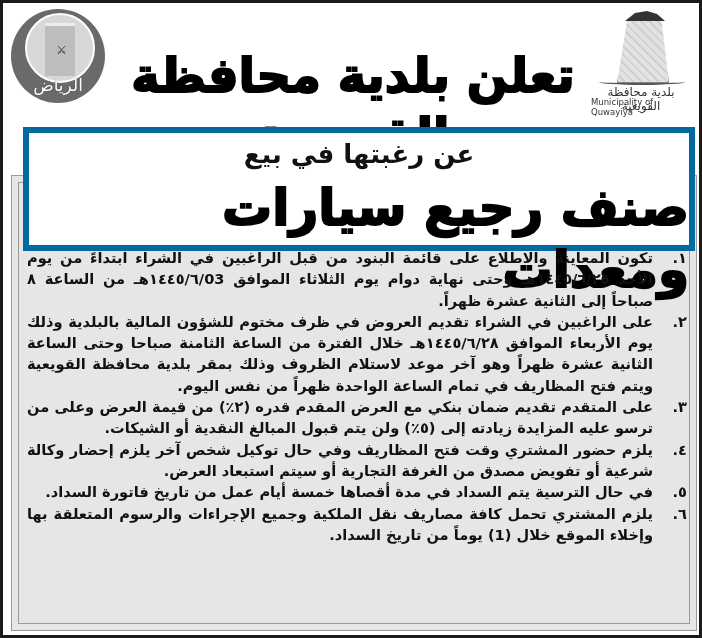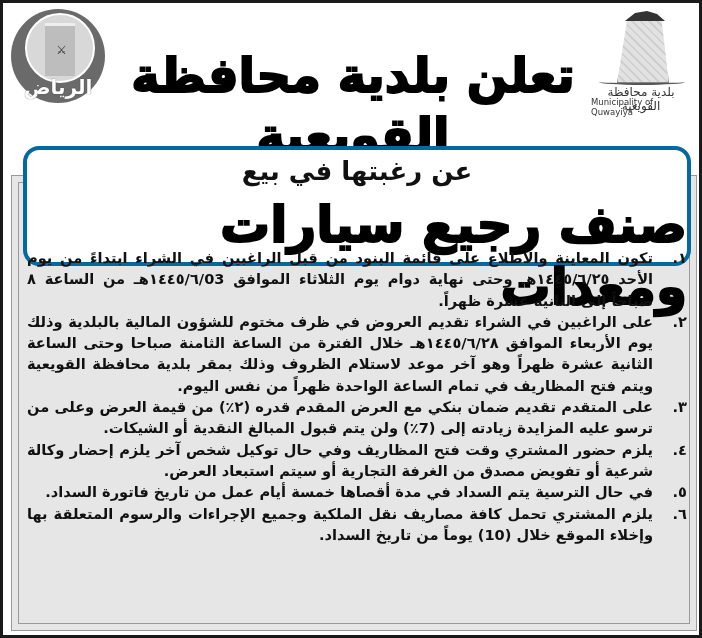--- a/index.html
+++ b/index.html
@@ -25,21 +25,21 @@
   }
   .logo-left .inner .fort {
     position:absolute; left:18px; top:8px; width:30px; height:50px;
     background:#bdbdbd; border-top:3px solid #eeeeee;
   }
   .logo-left .inner .palm {
     position:absolute; left:29px; top:28px; font-size:12px; color:#333;
   }
   .logo-left .label {
     position:absolute; left:0; width:94px; top:66px; text-align:center;
-    color:#ffffff; font-weight:bold; font-size:20px; direction:rtl;
+    color:#ffffff; font-weight:normal; font-size:17px; direction:rtl;
     text-shadow:0 0 1px #333;
   }
   .logo-right {
     position:absolute; right:8px; top:4px; width:100px; height:100px;
   }
   .logo-right .tower {
     position:absolute; left:26px; top:6px; width:50px; height:68px;
     background:repeating-linear-gradient(45deg,#e2e2e2 0 4px,#cfcfcf 4px 6px);
     border:1px solid #888;
     clip-path: polygon(20% 8%, 50% 0, 85% 6%, 100% 100%, 0 100%);
@@ -66,21 +66,21 @@
     color:#111; direction:rtl; letter-spacing:2px;
   }
   .main-title {
     position:absolute; left:110px; top:42px; width:480px; text-align:center;
     font-family:"DejaVu Sans", sans-serif; font-weight:bold; font-size:48px;
     color:#000; direction:rtl; line-height:60px;
     -webkit-text-stroke:2px #000;
   }
   .topic-box {
     position:absolute; left:20px; top:124px; width:660px; height:112px;
-    border:4px solid #0369a1; border-radius:16px; background:#ffffff;margin-top:19px;
+    border:6px solid #0369a1; border-radius:0; background:#ffffff;
   }
   .side-band {
     position:absolute; left:8px; top:172px; width:684px; height:454px;
     background:#e6e6e6; border:1px solid #9a9a9a;
   }
   .side-band .inner-line {
     position:absolute; left:6px; top:6px; right:6px; bottom:6px;
     border:1px solid #9a9a9a;
   }
   .topic-sub {
@@ -140,29 +140,29 @@
     <div class="term">
       <span class="num">١.</span>
       <span class="txt">تكون المعاينة والاطلاع على قائمة البنود من قبل الراغبين في الشراء ابتداءً من يوم الأحد ١٤٤٥/٦/٢٥هـ وحتى نهاية دوام يوم الثلاثاء الموافق ١٤٤٥/٦/03هـ من الساعة ٨ صباحاً إلى الثانية عشرة ظهراً.</span>
     </div>
     <div class="term">
       <span class="num">٢.</span>
       <span class="txt">على الراغبين في الشراء تقديم العروض في ظرف مختوم للشؤون المالية بالبلدية وذلك يوم الأربعاء الموافق ١٤٤٥/٦/٢٨هـ خلال الفترة من الساعة الثامنة صباحا وحتى الساعة الثانية عشرة ظهراً وهو آخر موعد لاستلام الظروف وذلك بمقر بلدية محافظة القويعية ويتم فتح المظاريف في تمام الساعة الواحدة ظهراً من نفس اليوم.</span>
     </div>
     <div class="term">
       <span class="num">٣.</span>
-      <span class="txt">على المتقدم تقديم ضمان بنكي مع العرض المقدم قدره (٢٪) من قيمة العرض وعلى من ترسو عليه المزايدة زيادته إلى (7٪) ولن يتم قبول المبالغ النقدية أو الشيكات.</span>
+      <span class="txt">على المتقدم تقديم ضمان بنكي مع العرض المقدم قدره (٢٪) من قيمة العرض وعلى من ترسو عليه المزايدة زيادته إلى (٥٪) ولن يتم قبول المبالغ النقدية أو الشيكات.</span>
     </div>
     <div class="term">
       <span class="num">٤.</span>
       <span class="txt">يلزم حضور المشتري وقت فتح المظاريف وفي حال توكيل شخص آخر يلزم إحضار وكالة شرعية أو تفويض مصدق من الغرفة التجارية أو سيتم استبعاد العرض.</span>
     </div>
     <div class="term">
       <span class="num">٥.</span>
       <span class="txt">في حال الترسية يتم السداد في مدة أقصاها خمسة أيام عمل من تاريخ فاتورة السداد.</span>
     </div>
     <div class="term">
       <span class="num">٦.</span>
-      <span class="txt">يلزم المشتري تحمل كافة مصاريف نقل الملكية وجميع الإجراءات والرسوم المتعلقة بها وإخلاء الموقع خلال (10) يوماً من تاريخ السداد.</span>
+      <span class="txt">يلزم المشتري تحمل كافة مصاريف نقل الملكية وجميع الإجراءات والرسوم المتعلقة بها وإخلاء الموقع خلال (1) يوماً من تاريخ السداد.</span>
     </div>
   </div>
 
 </div>
 
 </body></html>

